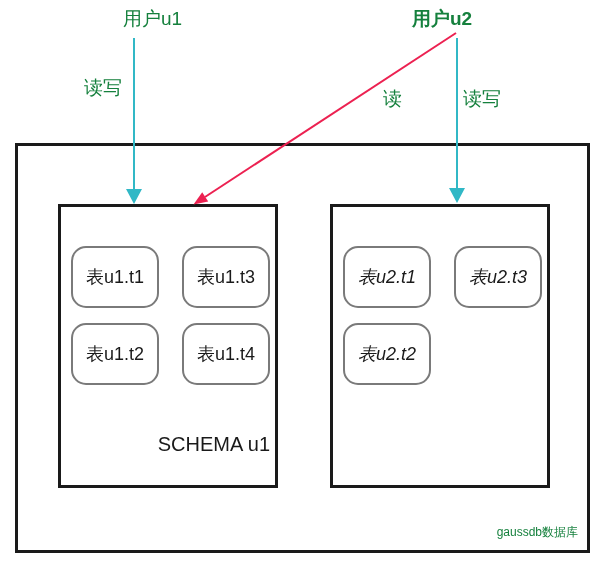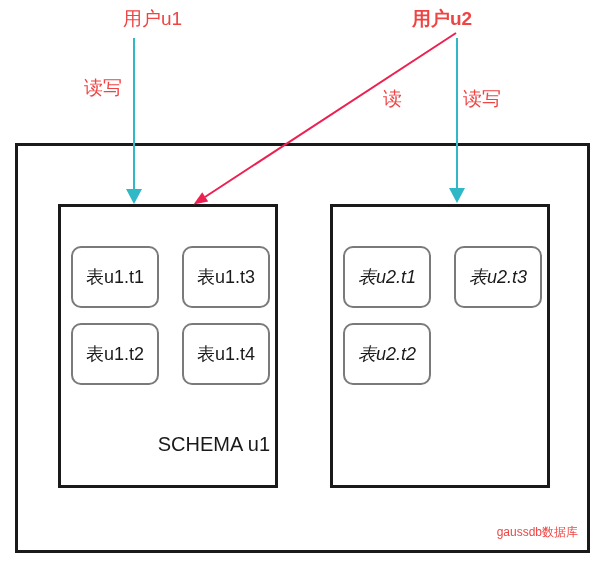--- a/index.html
+++ b/index.html
@@ -19,21 +19,21 @@
     position: absolute;
     left: 0; top: 0;
     width: 601px;
     height: 565px;
     pointer-events: none;
   }
   .label {
     position: absolute;
     white-space: nowrap;
     font-size: 19px;
-    color: #ef4444;
+    color: #15803d;
   }
   .user-label { font-size: 19px; }
   .edge-label { font-size: 19px; }
   .outer-box {
     position: absolute;
     left: 15px; top: 143px;
     width: 575px; height: 410px;
     border: 3px solid #1a1a1a;
     background: transparent;
   }
@@ -67,21 +67,21 @@
     width: 198px;
     display: grid;
     grid-template-columns: 88px 88px;
     grid-column-gap: 23px;
     grid-row-gap: 15px;
   }
   .table-box {
     width: 88px;
     height: 62px;
     border: 2px solid #7a7a7a;
-    border-radius: 10px;
+    border-radius: 15px;
     background: #ffffff;
     display: flex;
     align-items: center;
     justify-content: center;
     font-size: 18px;
     white-space: nowrap;
     color: #1a1a1a;
   }
 </style>
 </head>

